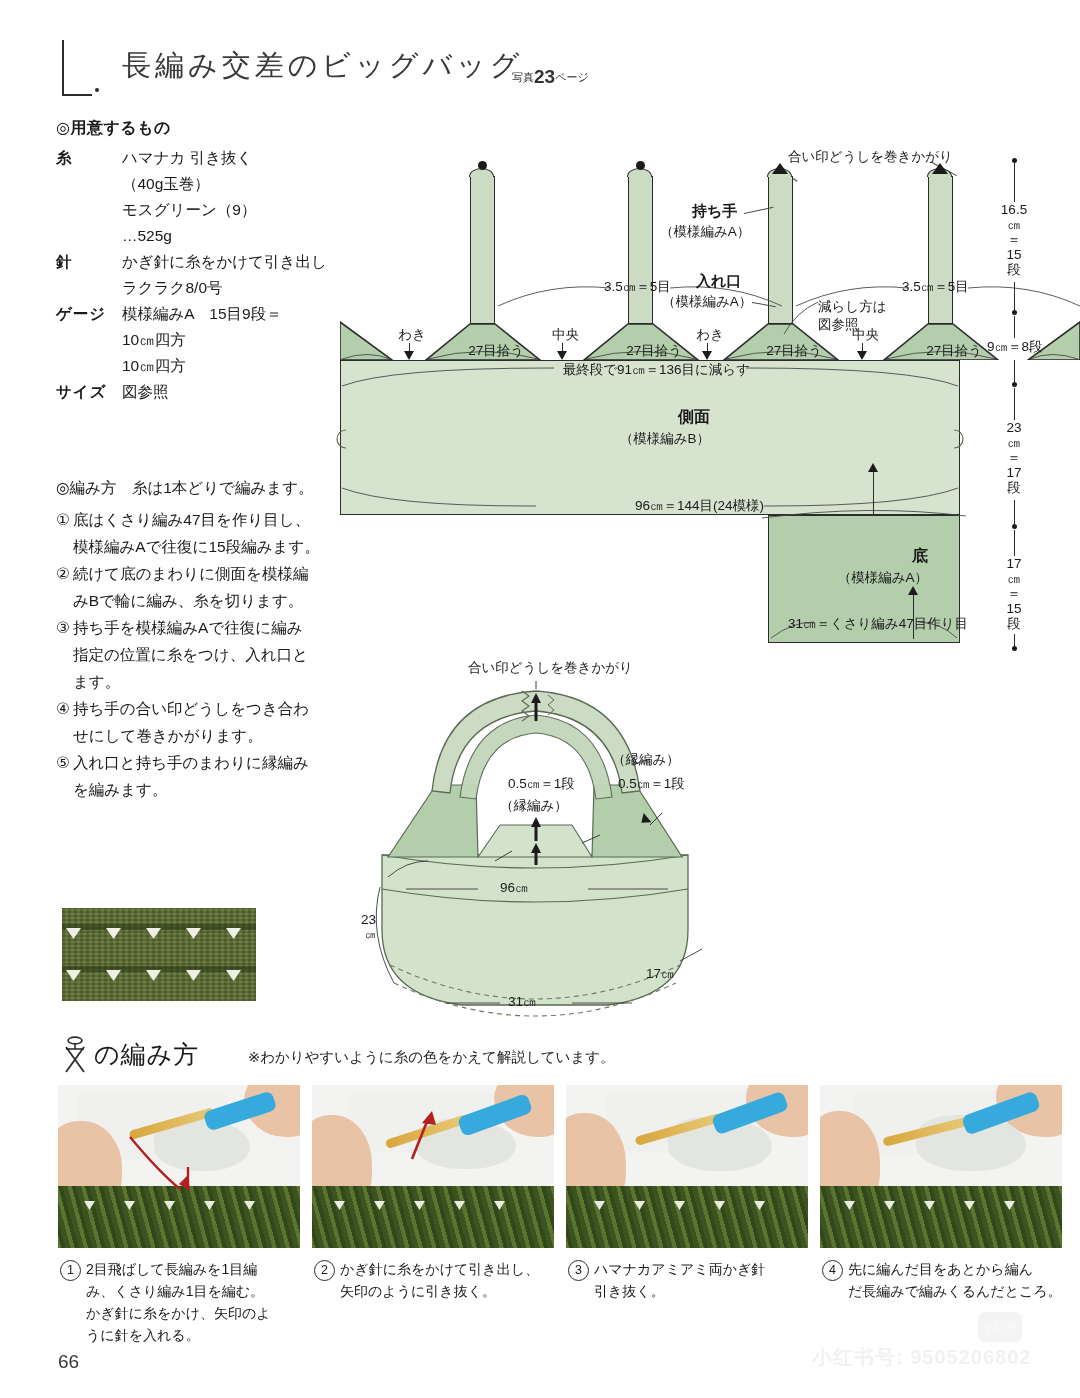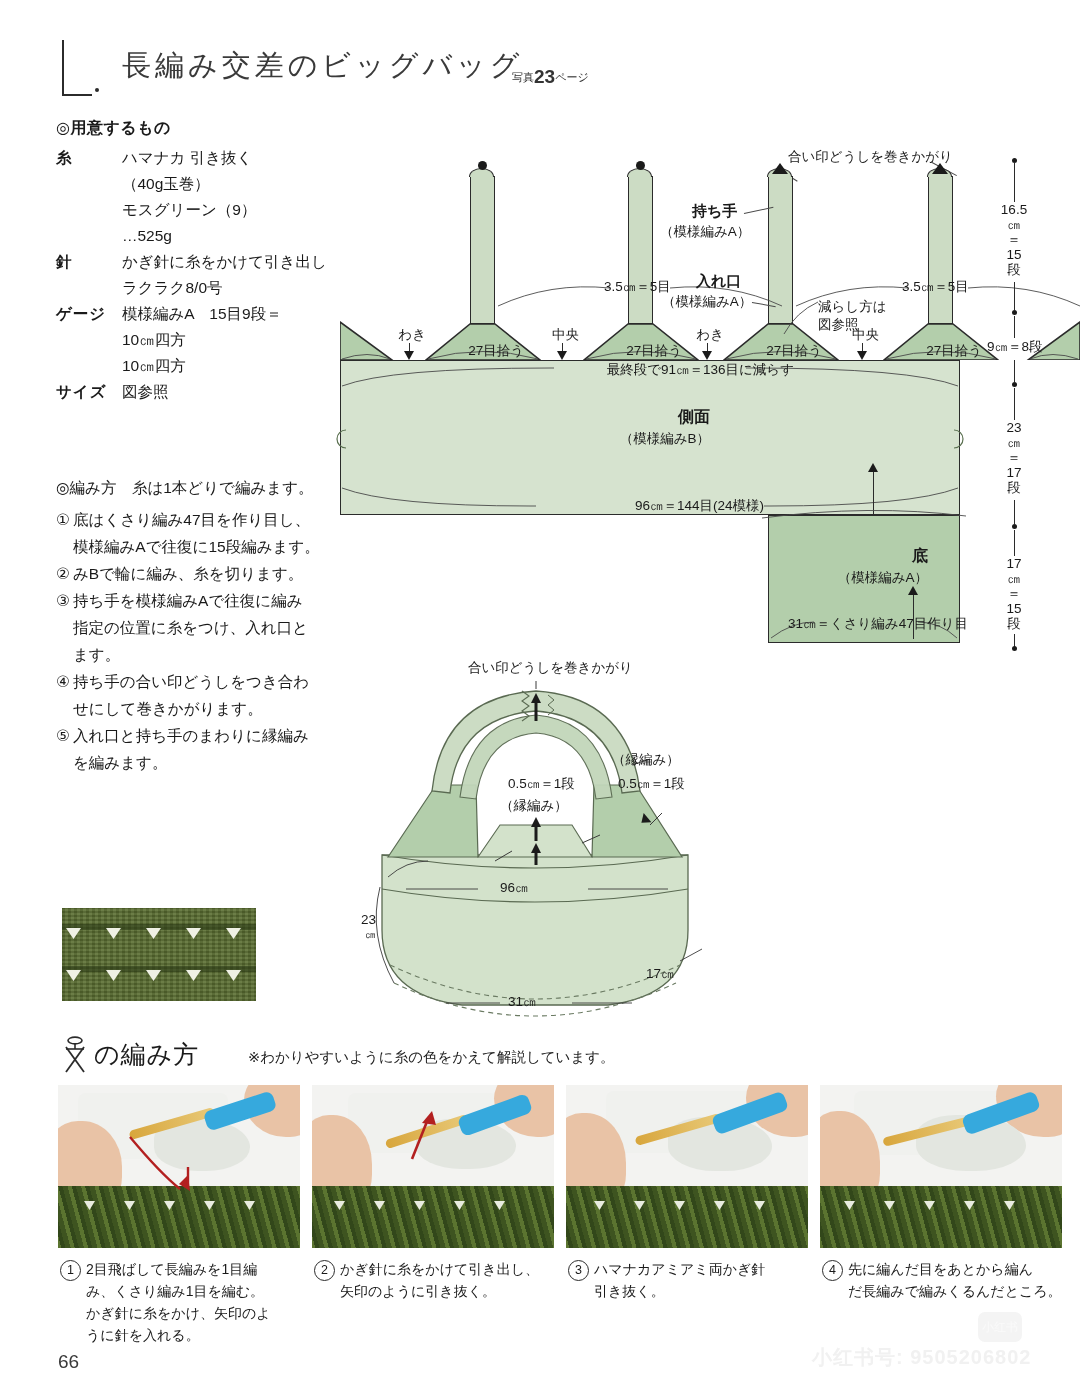--- a/index.html
+++ b/index.html
@@ -161,20 +161,21 @@
     <div class="howto-item">
       <div class="howto-num">①</div>
       <div class="howto-txt">
         <div>底はくさり編み47目を作り目し、</div>
         <div>模様編みAで往復に15段編みます。</div>
       </div>
     </div>
     <div class="howto-item">
       <div class="howto-num">②</div>
       <div class="howto-txt">
+        <div>続けて底のまわりに側面を模様編</div>
         <div>みBで輪に編み、糸を切ります。</div>
       </div>
     </div>
     <div class="howto-item">
       <div class="howto-num">③</div>
       <div class="howto-txt">
         <div>持ち手を模様編みAで往復に編み</div>
         <div>指定の位置に糸をつけ、入れ口と</div>
         <div>ます。</div>
       </div>
@@ -310,21 +311,21 @@
     <path d="M14,2 A9,9 0 1,0 14,20" fill="none" stroke="#5a7050" stroke-width="1.2"></path>
   </svg>
   <svg class="abs" style="left:608px;top:278px;" width="20" height="22">
     <path d="M6,2 A9,9 0 1,1 6,20" fill="none" stroke="#5a7050" stroke-width="1.2"></path>
   </svg>
 
   <svg class="abs" style="left:0;top:212px;" width="620" height="26">
     <path d="M2,24 Q50,6 210,6 L214,6" fill="none" stroke="#4a4a4a" stroke-width="0.9"></path>
     <path d="M618,24 Q570,6 410,6 L406,6" fill="none" stroke="#4a4a4a" stroke-width="0.9"></path>
   </svg>
-  <div class="lbl lbl-c" style="left:210px;top:211px;width:200px;margin-left:44px;">最終段で91㎝＝136目に減らす</div>
+  <div class="lbl lbl-c" style="left:210px;top:211px;width:200px;">最終段で91㎝＝136目に減らす</div>
 
   <div class="lbl lbl-b lbl-c" style="left:250px;top:258px;width:120px;font-size:16px;">側面</div>
   <div class="lbl lbl-c" style="left:250px;top:280px;width:120px;">（模様編みB）</div>
 
   <svg class="abs" style="left:0;top:336px;" width="620" height="26">
     <path d="M2,2 Q50,20 190,20 L196,20" fill="none" stroke="#4a4a4a" stroke-width="0.9"></path>
     <path d="M618,2 Q570,20 430,20 L424,20" fill="none" stroke="#4a4a4a" stroke-width="0.9"></path>
   </svg>
   <div class="lbl lbl-c" style="left:196px;top:347px;width:228px;">96㎝＝144目(24模様)</div>
 

